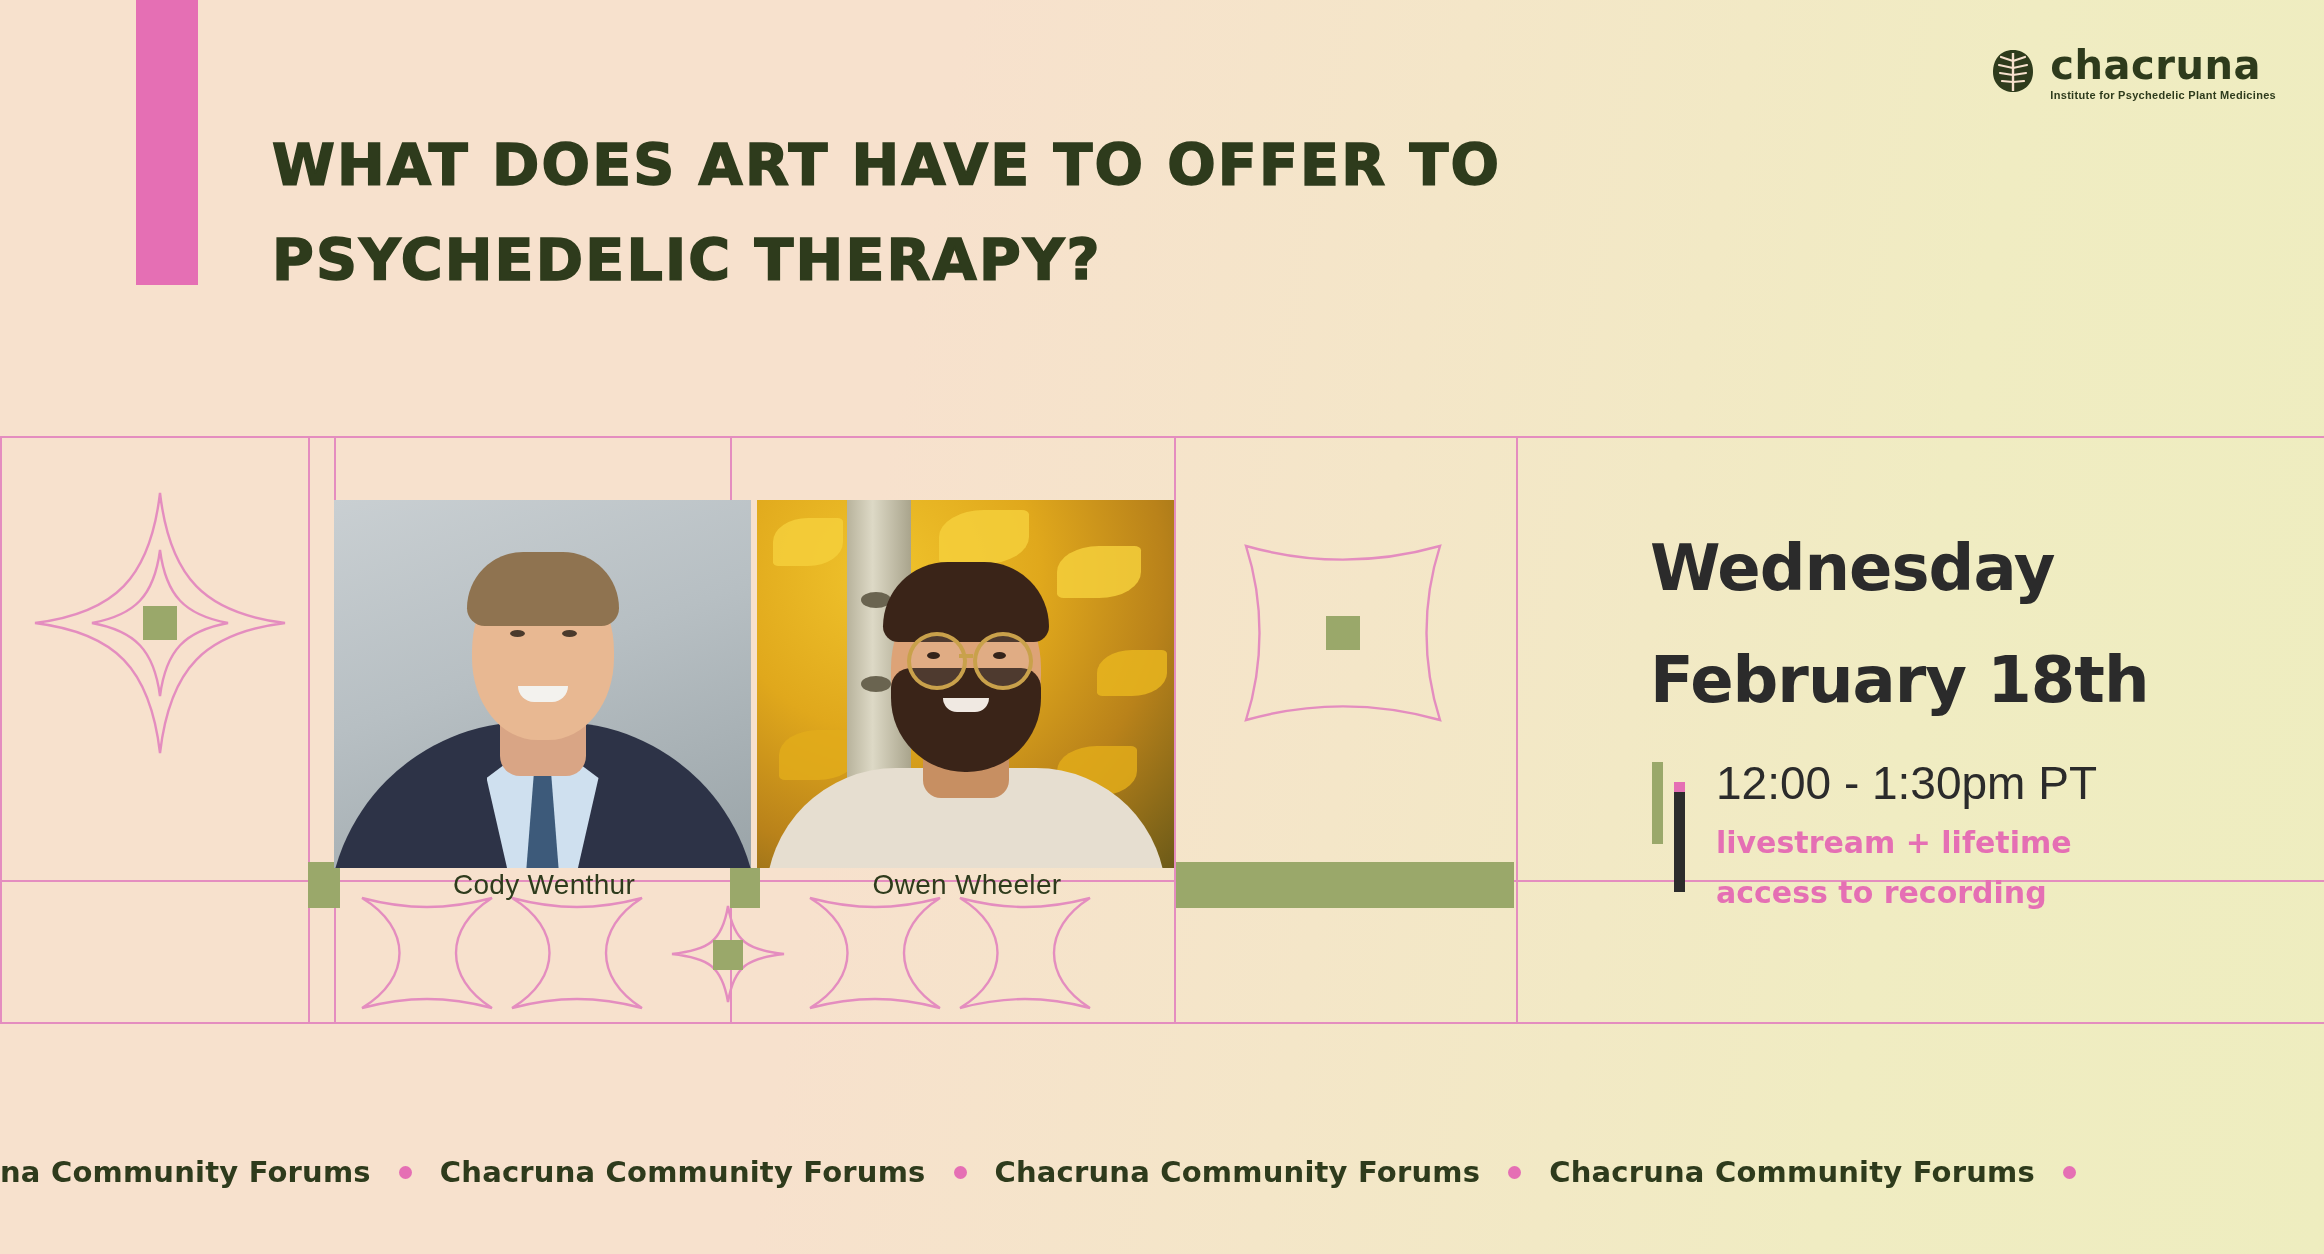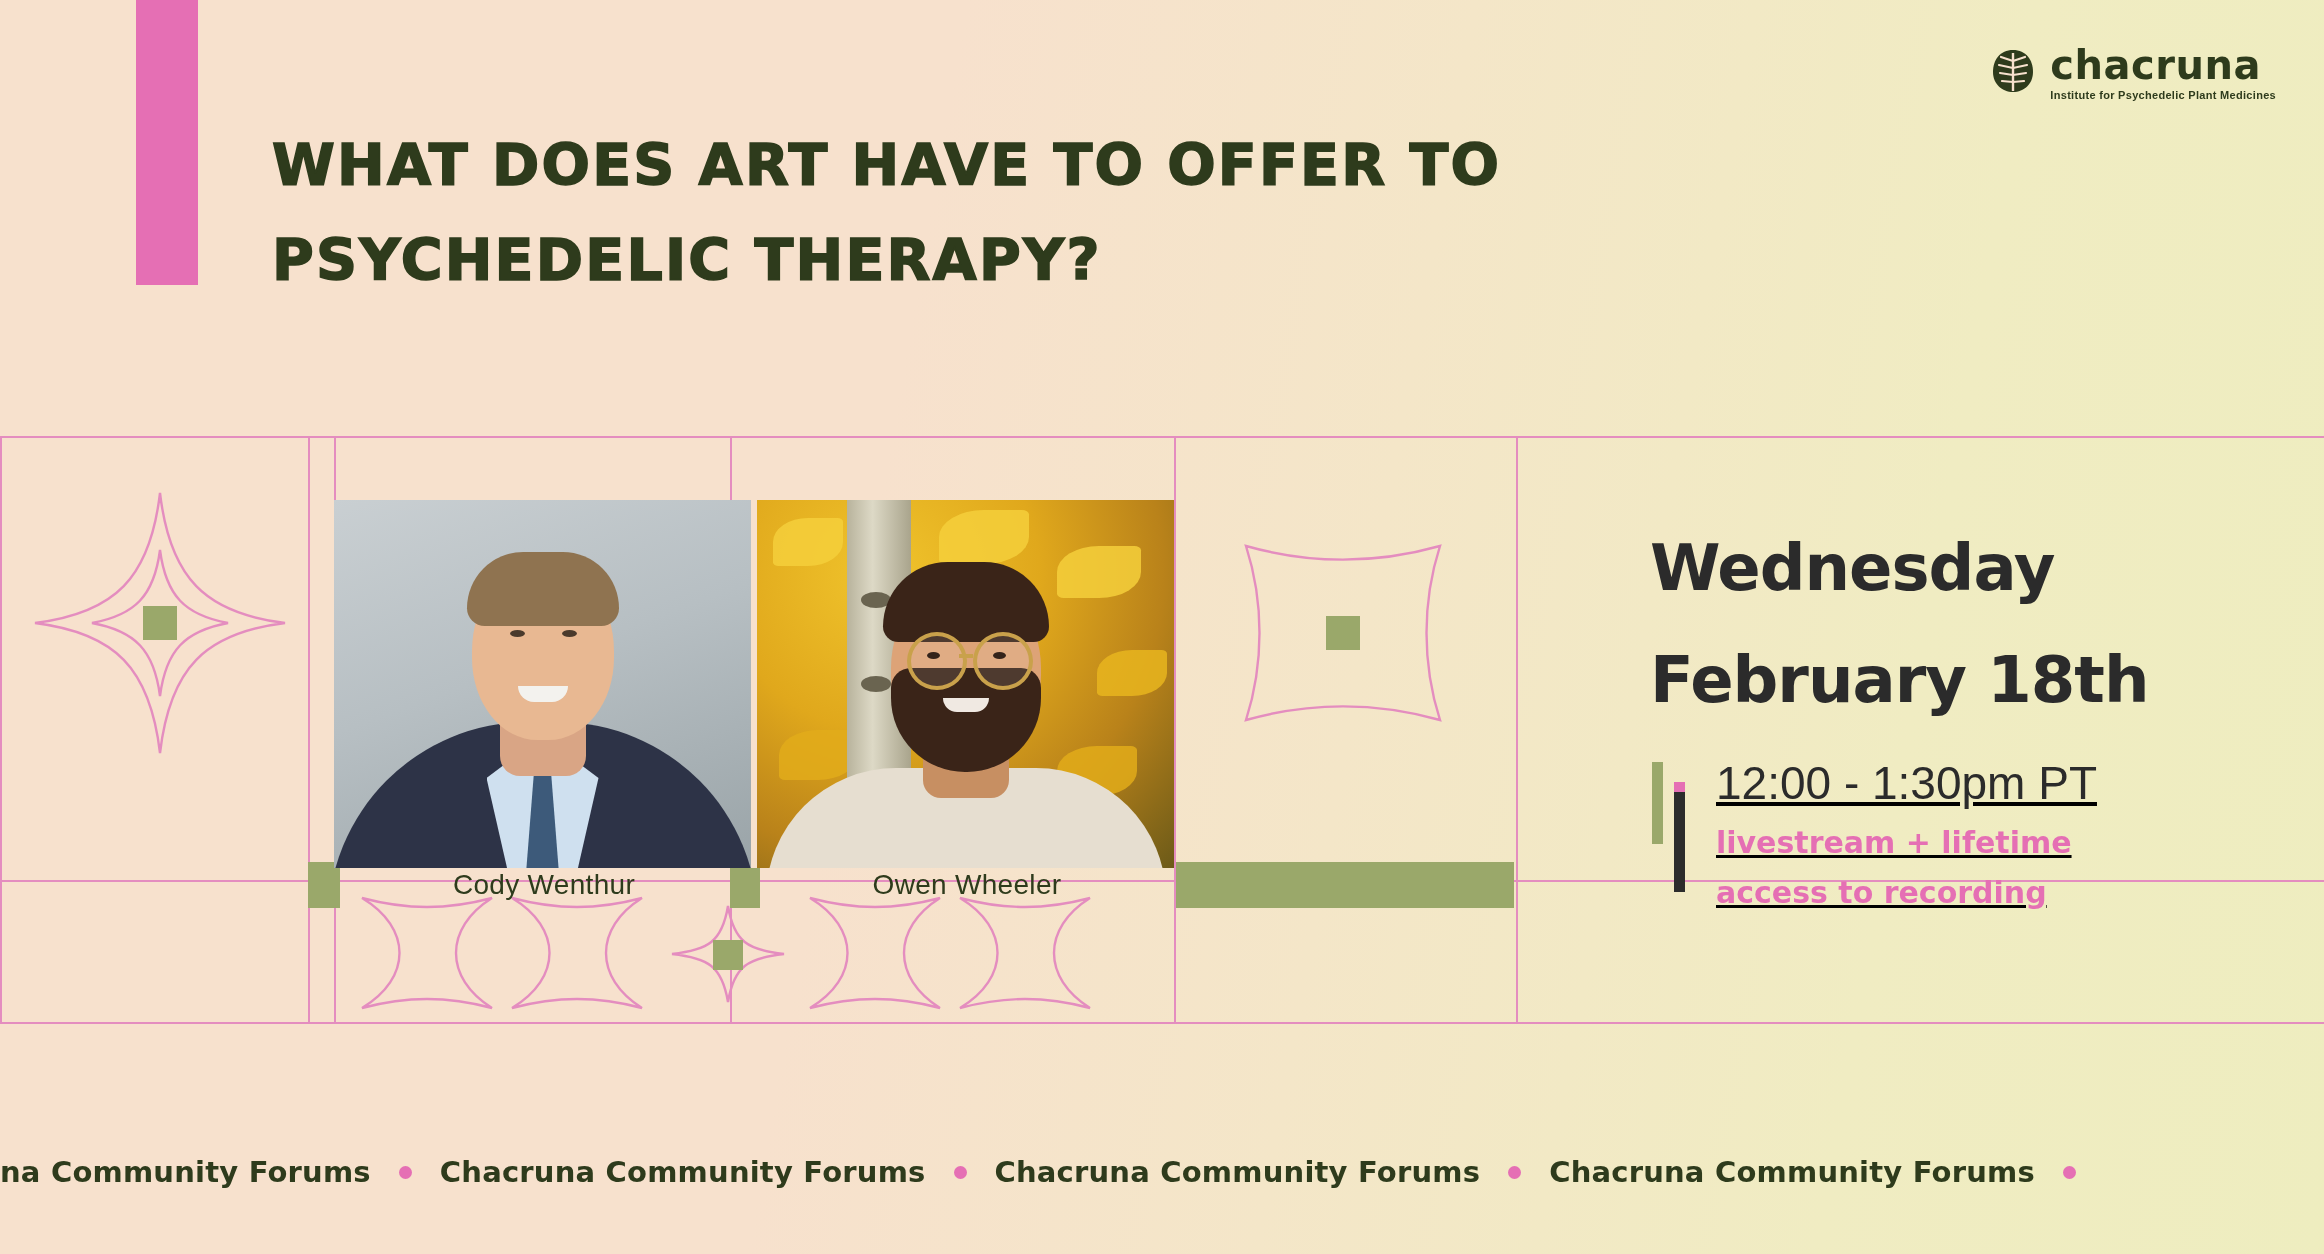--- a/index.html
+++ b/index.html
@@ -323,21 +323,20 @@
     font-weight: bold;
     color: #2b2b2b;
     font-size: 64px;
     line-height: 112px;
     letter-spacing: -1px;
   }
   .time-row {
     display: flex;
     align-items: flex-start;
     margin-top: 20px;
-    text-decoration: underline;
   }
   .bars {
     position: relative;
     width: 48px;
     height: 140px;
     flex: none;
     margin-right: 18px;
   }
   .bar {
     position: absolute;

